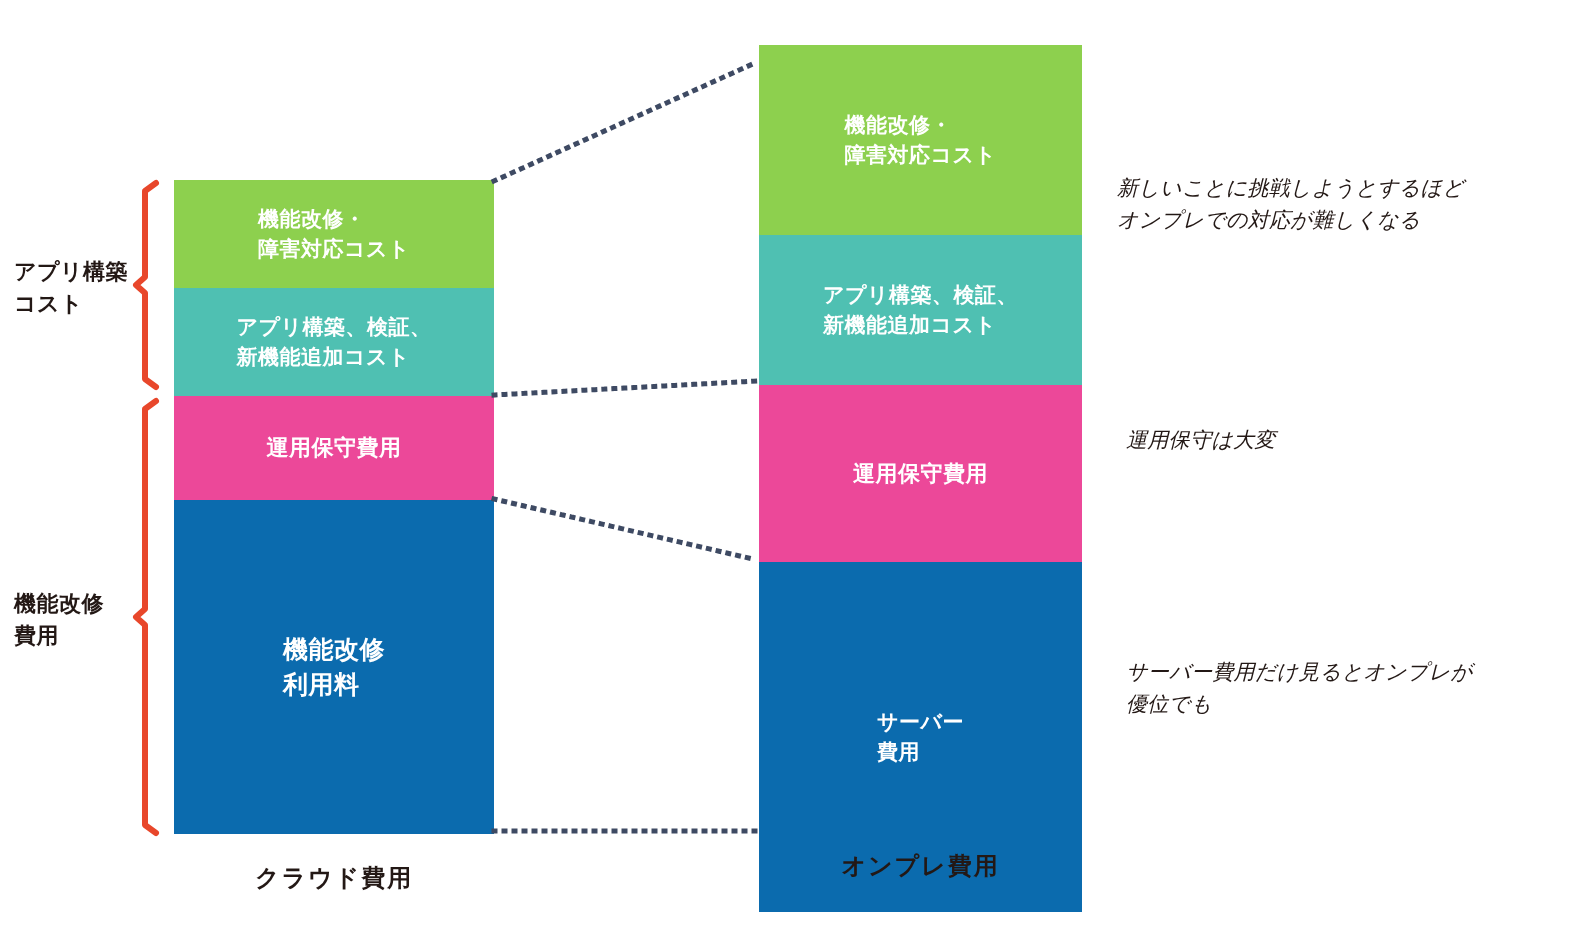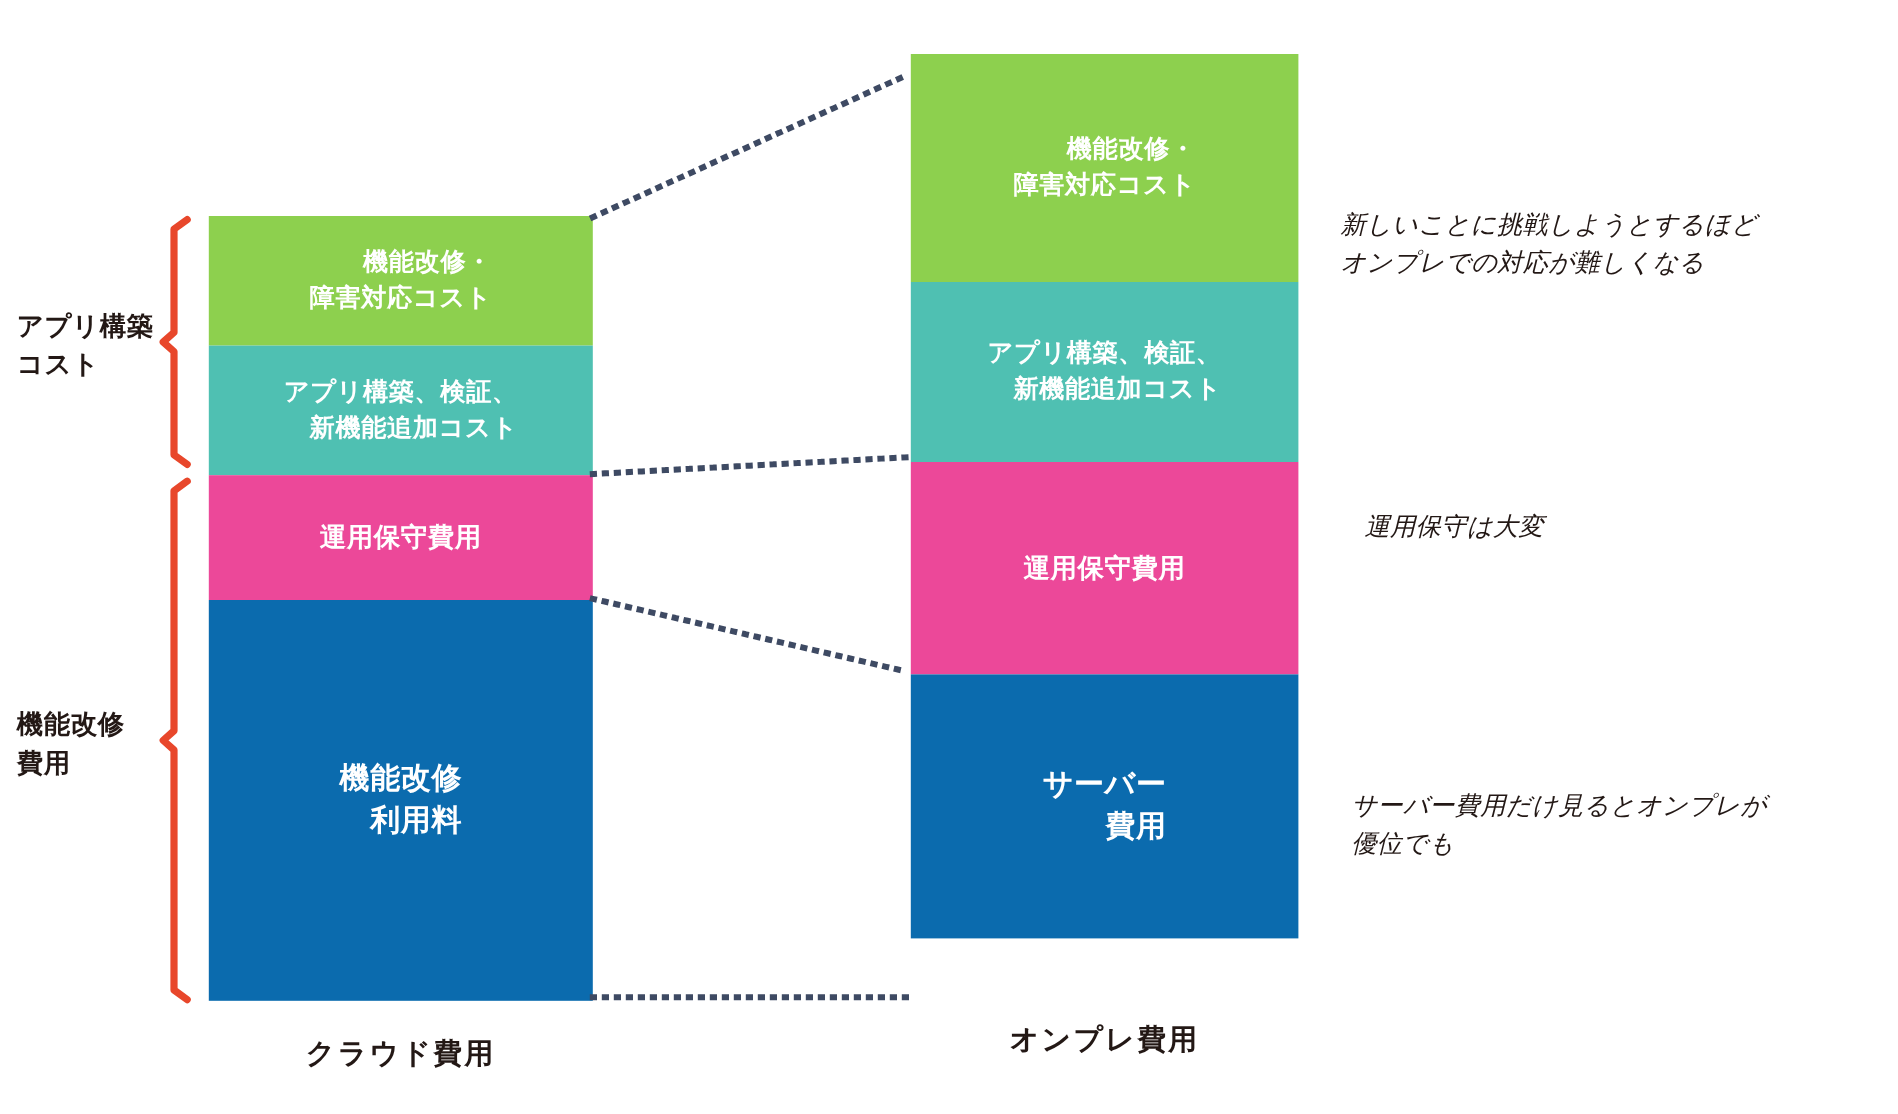--- a/index.html
+++ b/index.html
@@ -10,21 +10,21 @@
     overflow:hidden;
   }
   #stage{position:relative;width:1582px;height:928px;}
 
   
   .bar-seg{
     position:absolute;
     display:flex;
     align-items:center;
     justify-content:center;
-    text-align:right;
+    text-align:left;
     color:#ffffff;
     font-weight:bold;
     line-height:1.42;
     letter-spacing:0.5px;
     white-space:pre-line;
     box-sizing:border-box;
   }
   .seg-green{background:#8DD04E;}
   .seg-teal {background:#4FC0B2;}
   .seg-gold {background:#ec4899;}
@@ -84,21 +84,21 @@
 利用料</div>
 
   <div class="bar-seg seg-green" style="left:759px;top:45px;width:323px;height:190px;font-size:21px;">機能改修・
 障害対応コスト</div>
 
   <div class="bar-seg seg-teal" style="left:759px;top:235px;width:323px;height:150px;font-size:21px;">アプリ構築、検証、
 新機能追加コスト</div>
 
   <div class="bar-seg seg-gold" style="left:759px;top:385px;width:323px;height:177px;font-size:22px;">運用保守費用</div>
 
-  <div class="bar-seg seg-blue" style="left:759px;top:562px;width:323px;height:220px;font-size:25px;">サーバー
+  <div class="bar-seg seg-blue" style="left:759px;top:562px;width:323px;height:350px;font-size:21px;">サーバー
 費用</div>
 
   <svg id="overlay" viewBox="0 0 1582 928" xmlns="http://www.w3.org/2000/svg">
 
     <g stroke="#3E4A63" stroke-width="5" stroke-linecap="square" stroke-dasharray="1 9" fill="none">
       <line x1="494" y1="181" x2="757" y2="62"></line>
       <line x1="494" y1="395" x2="757" y2="381"></line>
       <line x1="494" y1="499" x2="757" y2="560"></line>
       <line x1="494" y1="831" x2="757" y2="831"></line>
     </g>
@@ -113,21 +113,21 @@
 
   <div class="cat-label" style="left:14px;top:256px;width:125px;">アプリ構築
 コスト</div>
 
   <div class="cat-label" style="left:14px;top:588px;width:125px;">機能改修
 費用</div>
 
   <div class="annot" style="left:1117px;top:172px;width:450px;">新しいことに挑戦しようとするほど
 オンプレでの対応が難しくなる</div>
 
-  <div class="annot" style="left:1126px;top:424px;width:440px;margin-left:11px;">運用保守は大変</div>
+  <div class="annot" style="left:1126px;top:424px;width:440px;">運用保守は大変</div>
 
   <div class="annot" style="left:1126px;top:656px;width:450px;">サーバー費用だけ見るとオンプレが
 優位でも</div>
 
   <div class="axis-label" style="left:174px;top:862px;width:320px;">クラウド費用</div>
 
   <div class="axis-label" style="left:759px;top:850px;width:323px;">オンプレ費用</div>
 
 </div>
 

